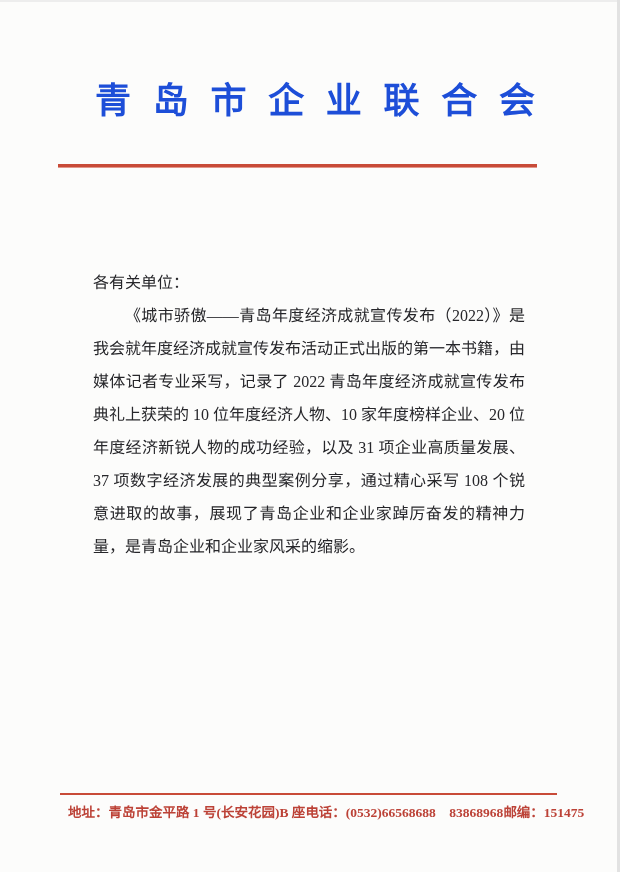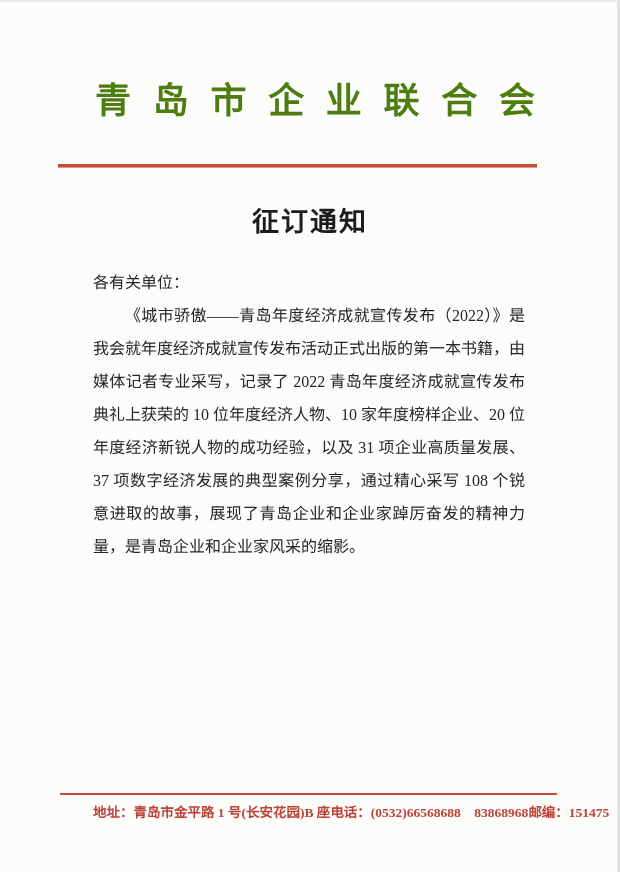--- a/index.html
+++ b/index.html
@@ -20,21 +20,21 @@
   .letterhead{
     position:absolute;
     top:82px;
     left:95px;
     width:440px;
   }
   .lh-line{
     font-size:36px;
     font-weight:700;
     line-height:39px;
-    color:#4d7c0f;
+    color:#1d4ed8;
     text-align:justify;
     text-align-last:justify;
     white-space:nowrap;
     letter-spacing:0;
   }
   .red-rule{
     position:absolute;
     top:164px;
     left:58px;
     width:479px;
@@ -85,35 +85,33 @@
     top:801px;
     left:68px;
     width:482px;
     display:flex;
     justify-content:space-between;
     align-items:baseline;
     font-size:13.5px;
     font-weight:700;
     color:#bc4237;
     white-space:nowrap;
-    margin-left:25px;
   }
 </style>
 </head>
 <body>
 
 <div class="page">
 
   <header class="letterhead">
     <div class="lh-line">青岛市企业联合会</div>
   </header>
 
   <div class="red-rule"></div>
 
-  <h1 class="doc-title">征订通知</h1>
 
   <main class="body">
     <p class="salutation">各有关单位：</p>
     <p class="para">《城市骄傲——青岛年度经济成就宣传发布（2022）》是我会就年度经济成就宣传发布活动正式出版的第一本书籍，由媒体记者专业采写，记录了 2022 青岛年度经济成就宣传发布典礼上获荣的 10 位年度经济人物、10 家年度榜样企业、20 位年度经济新锐人物的成功经验，以及 31 项企业高质量发展、37 项数字经济发展的典型案例分享，通过精心采写 108 个锐意进取的故事，展现了青岛企业和企业家踔厉奋发的精神力量，是青岛企业和企业家风采的缩影。</p>
 
   </main>
 
   <footer>
     <div class="footer-rule"></div>
     <div class="footer-row">

